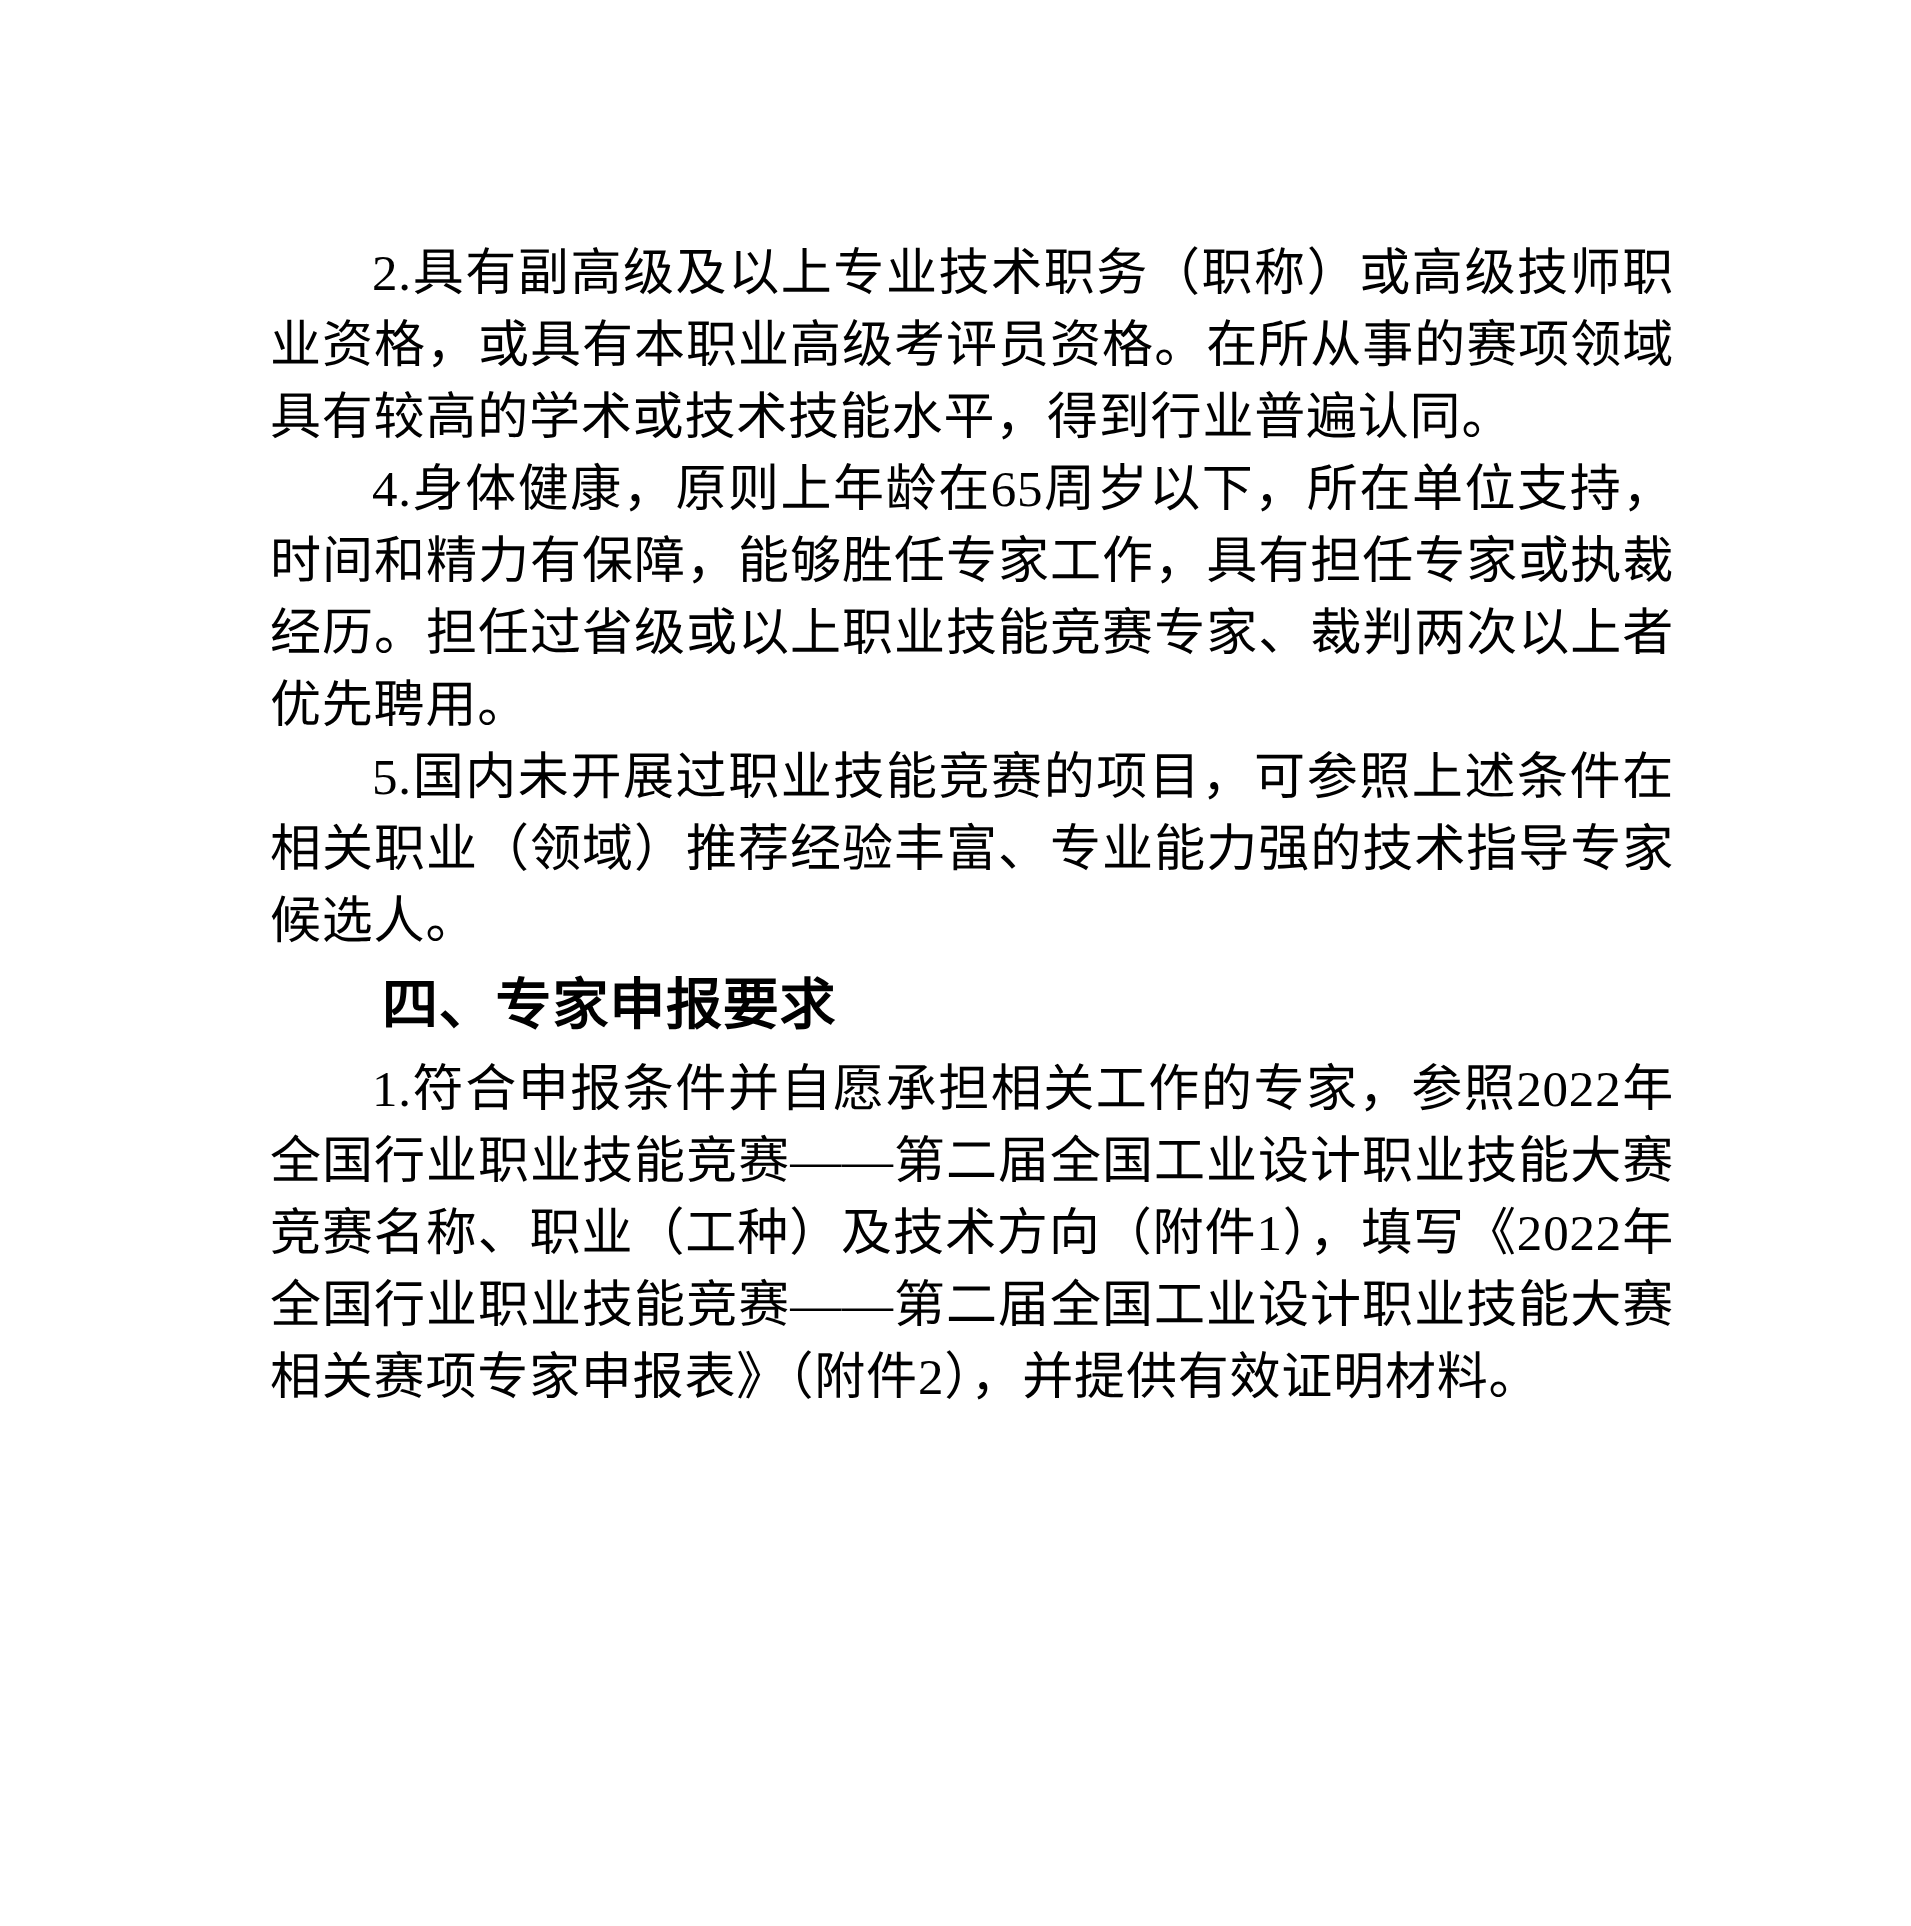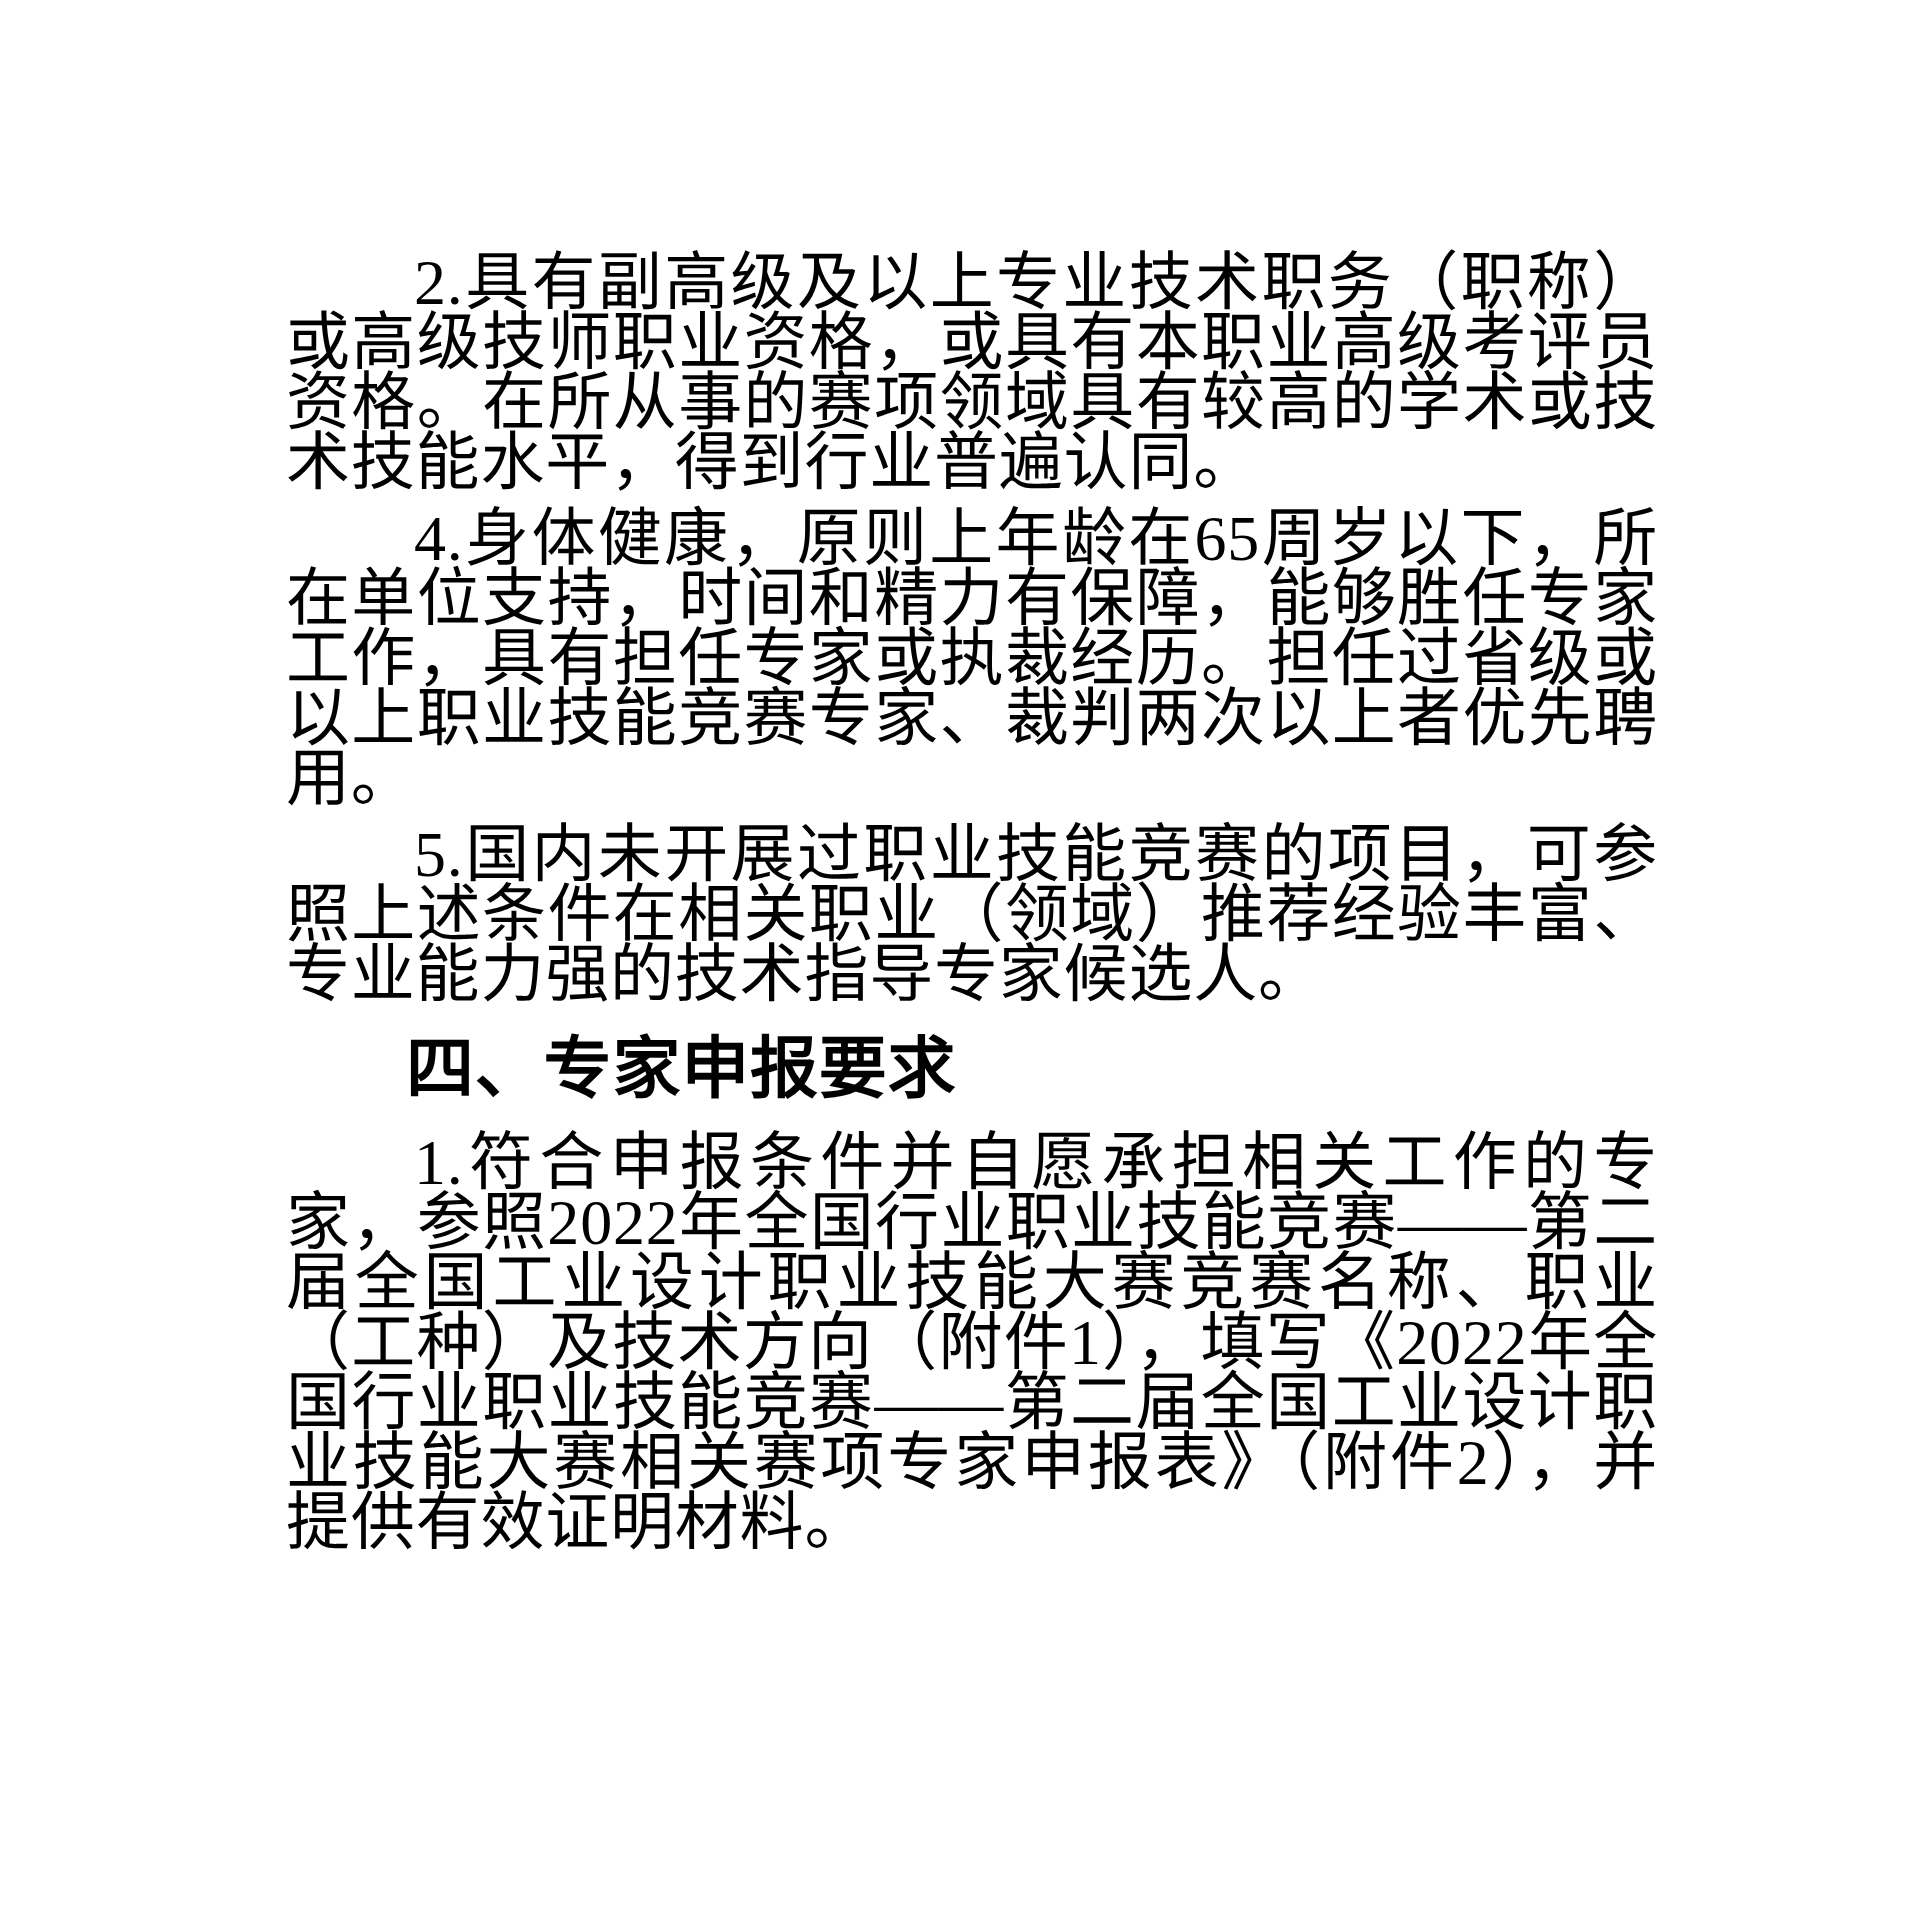--- a/index.html
+++ b/index.html
@@ -15,35 +15,35 @@
     color: #000000;
     overflow: hidden;
   }
   .content {
     position: absolute;
     left: 270px;
     top: 237px;
     width: 1404px;
   }
   .para {
-    margin: 16px;
+    margin: 0;
     font-family: "Liberation Serif", "DejaVu Serif", serif;
-    font-size: 64px;
-    line-height: 60px;
+    font-size: 51px;
+    line-height: 72px;
     text-align: justify;
     text-justify: inter-character;
     text-indent: 2em;
     letter-spacing: 0.8px;
     word-break: break-all;
   }
   .heading {
     margin: 0;
     font-family: "DejaVu Sans", "Liberation Sans", sans-serif;
     font-weight: 700;
-    font-size: 68px;
+    font-size: 56px;
     line-height: 96px;
     text-indent: 2em;
     letter-spacing: 0.8px;
   }
 </style>
 </head>
 <body>
 
 <main class="page">
   <section class="content">

